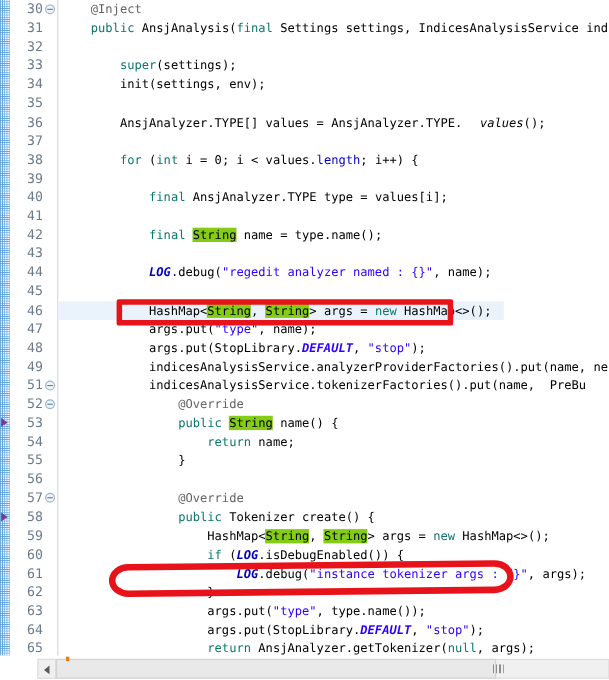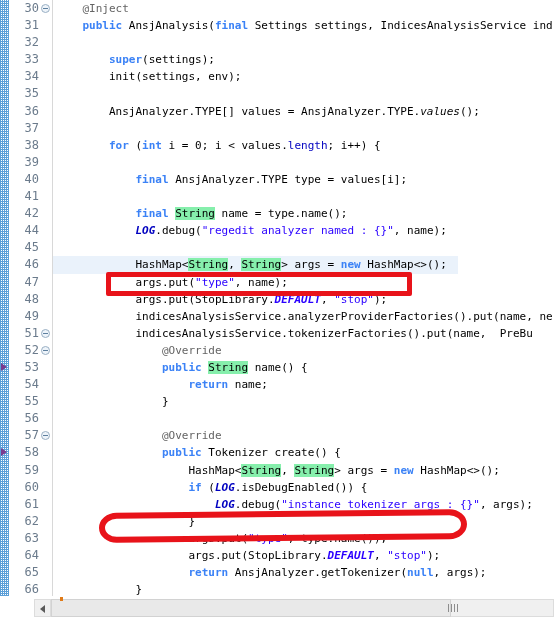--- a/index.html
+++ b/index.html
@@ -56,28 +56,28 @@
   .code{
     position:absolute;left:56px;top:0;white-space:pre;
     font-size:11px;
     font-family:"DejaVu Sans Mono","Liberation Mono",monospace;
     color:#000000;
   }
   .hl-line{
     position:absolute;left:53px;right:0;top:0;height:17.1px;background:#eaf2fb;
   }
   
-  .kw{color:#3b82f6;font-weight:bold;}
+  .kw{color:#0f766e;font-weight:normal;}
   .str{color:#2a00ff;}
   .ann{color:#646464;}
   .fld{color:#0000c0;}
   .sfld{color:#0000c0;font-style:italic;font-weight:bold;}
   .sfldp{color:#2a00ff;font-style:italic;font-weight:bold;}
-  .smth{color:#000000;font-style:italic;}
-  .occ{background:#86efac;}
+  .smth{color:#000000;font-style:italic;margin-left:16px;}
+  .occ{background:#84cc16;}
   
   .anno-rect{
     position:absolute;border:5px solid #e8131a;border-radius:2px;
     box-sizing:border-box;pointer-events:none;background:transparent;
   }
   .anno-oval{
     position:absolute;border:6px solid #e8131a;border-radius:26px/22px;
     box-sizing:border-box;pointer-events:none;background:transparent;
     transform:rotate(-0.6deg);
   }
@@ -130,20 +130,21 @@
       <div class="row"><span class="lnum">33</span><span class="code">        <span class="kw">super</span>(settings);</span></div>
       <div class="row"><span class="lnum">34</span><span class="code">        init(settings, env);</span></div>
       <div class="row"><span class="lnum">35</span><span class="code"></span></div>
       <div class="row"><span class="lnum">36</span><span class="code">        AnsjAnalyzer.TYPE[] values = AnsjAnalyzer.TYPE.<span class="smth">values</span>();</span></div>
       <div class="row"><span class="lnum">37</span><span class="code"></span></div>
       <div class="row"><span class="lnum">38</span><span class="code">        <span class="kw">for</span> (<span class="kw">int</span> i = 0; i &lt; values.<span class="fld">length</span>; i++) {</span></div>
       <div class="row"><span class="lnum">39</span><span class="code"></span></div>
       <div class="row"><span class="lnum">40</span><span class="code">            <span class="kw">final</span> AnsjAnalyzer.TYPE type = values[i];</span></div>
       <div class="row"><span class="lnum">41</span><span class="code"></span></div>
       <div class="row"><span class="lnum">42</span><span class="code">            <span class="kw">final</span> <span class="occ">String</span> name = type.name();</span></div>
+      <div class="row"><span class="lnum">43</span><span class="code"></span></div>
       <div class="row"><span class="lnum">44</span><span class="code">            <span class="sfld">LOG</span>.debug(<span class="str">"regedit analyzer named : {}"</span>, name);</span></div>
       <div class="row"><span class="lnum">45</span><span class="code"></span></div>
       <div class="row"><div class="hl-line"></div><span class="lnum">46</span><span class="code">            HashMap&lt;<span class="occ">String</span>, <span class="occ">String</span>&gt; args = <span class="kw">new</span> HashMap&lt;&gt;();</span></div>
       <div class="row"><span class="lnum">47</span><span class="code">            args.put(<span class="str">"type"</span>, name);</span></div>
       <div class="row"><span class="lnum">48</span><span class="code">            args.put(StopLibrary.<span class="sfldp">DEFAULT</span>, <span class="str">"stop"</span>);</span></div>
       <div class="row"><span class="lnum">49</span><span class="code">            indicesAnalysisService.analyzerProviderFactories().put(name, ne</span></div>
       <div class="row"><span class="lnum">51</span><span class="fold"></span><span class="code">            indicesAnalysisService.tokenizerFactories().put(name,  PreBu</span></div>
       <div class="row"><span class="lnum">52</span><span class="fold"></span><span class="code">                <span class="ann">@Override</span></span></div>
       <div class="row"><span class="lnum">53</span><span class="marker"></span><span class="code">                <span class="kw">public</span> <span class="occ">String</span> name() {</span></div>
       <div class="row"><span class="lnum">54</span><span class="code">                    <span class="kw">return</span> name;</span></div>

